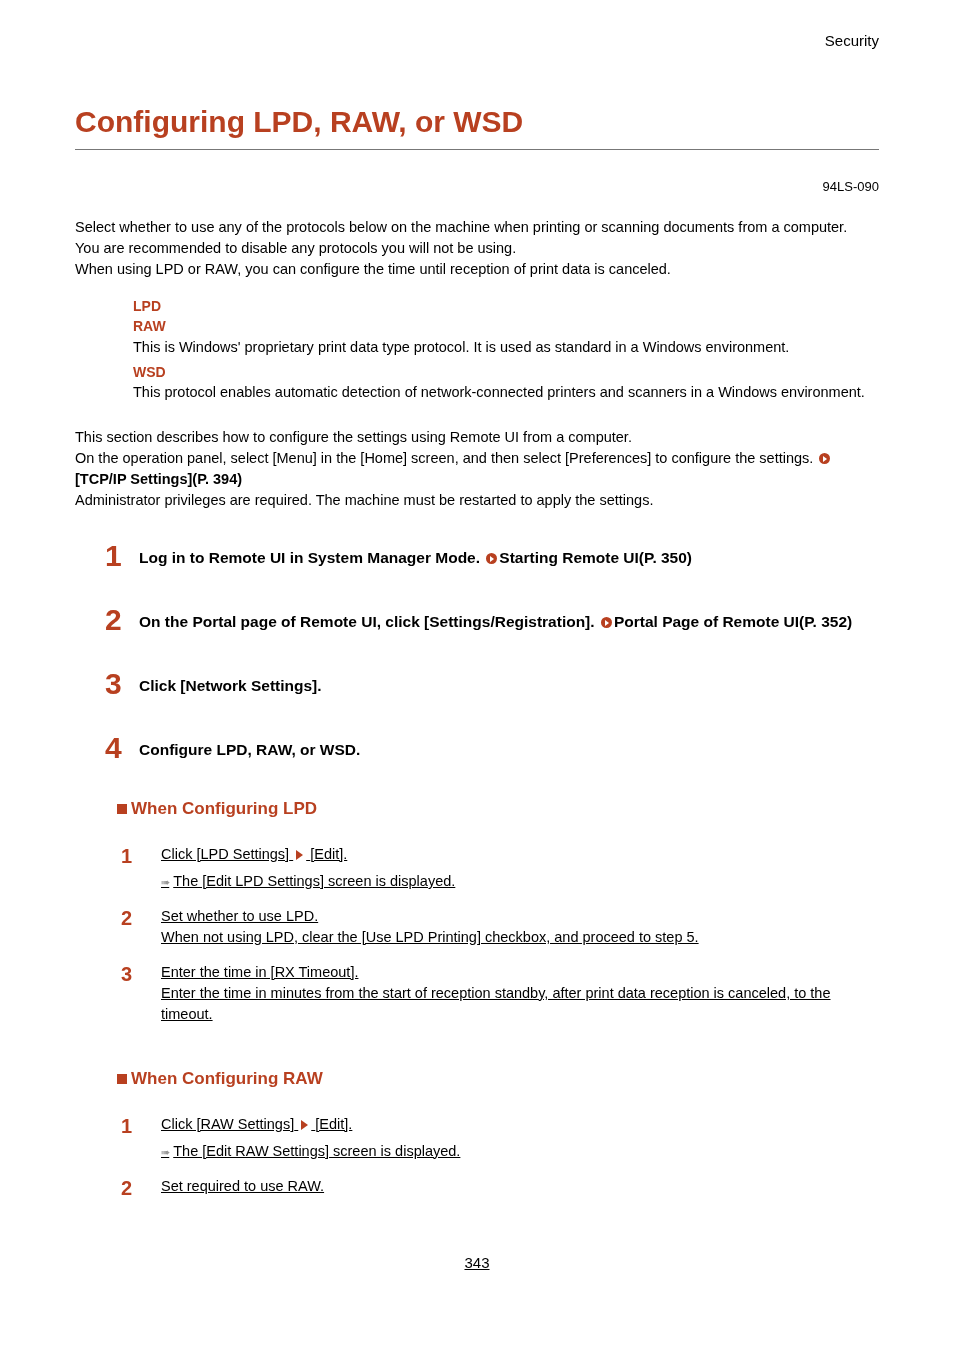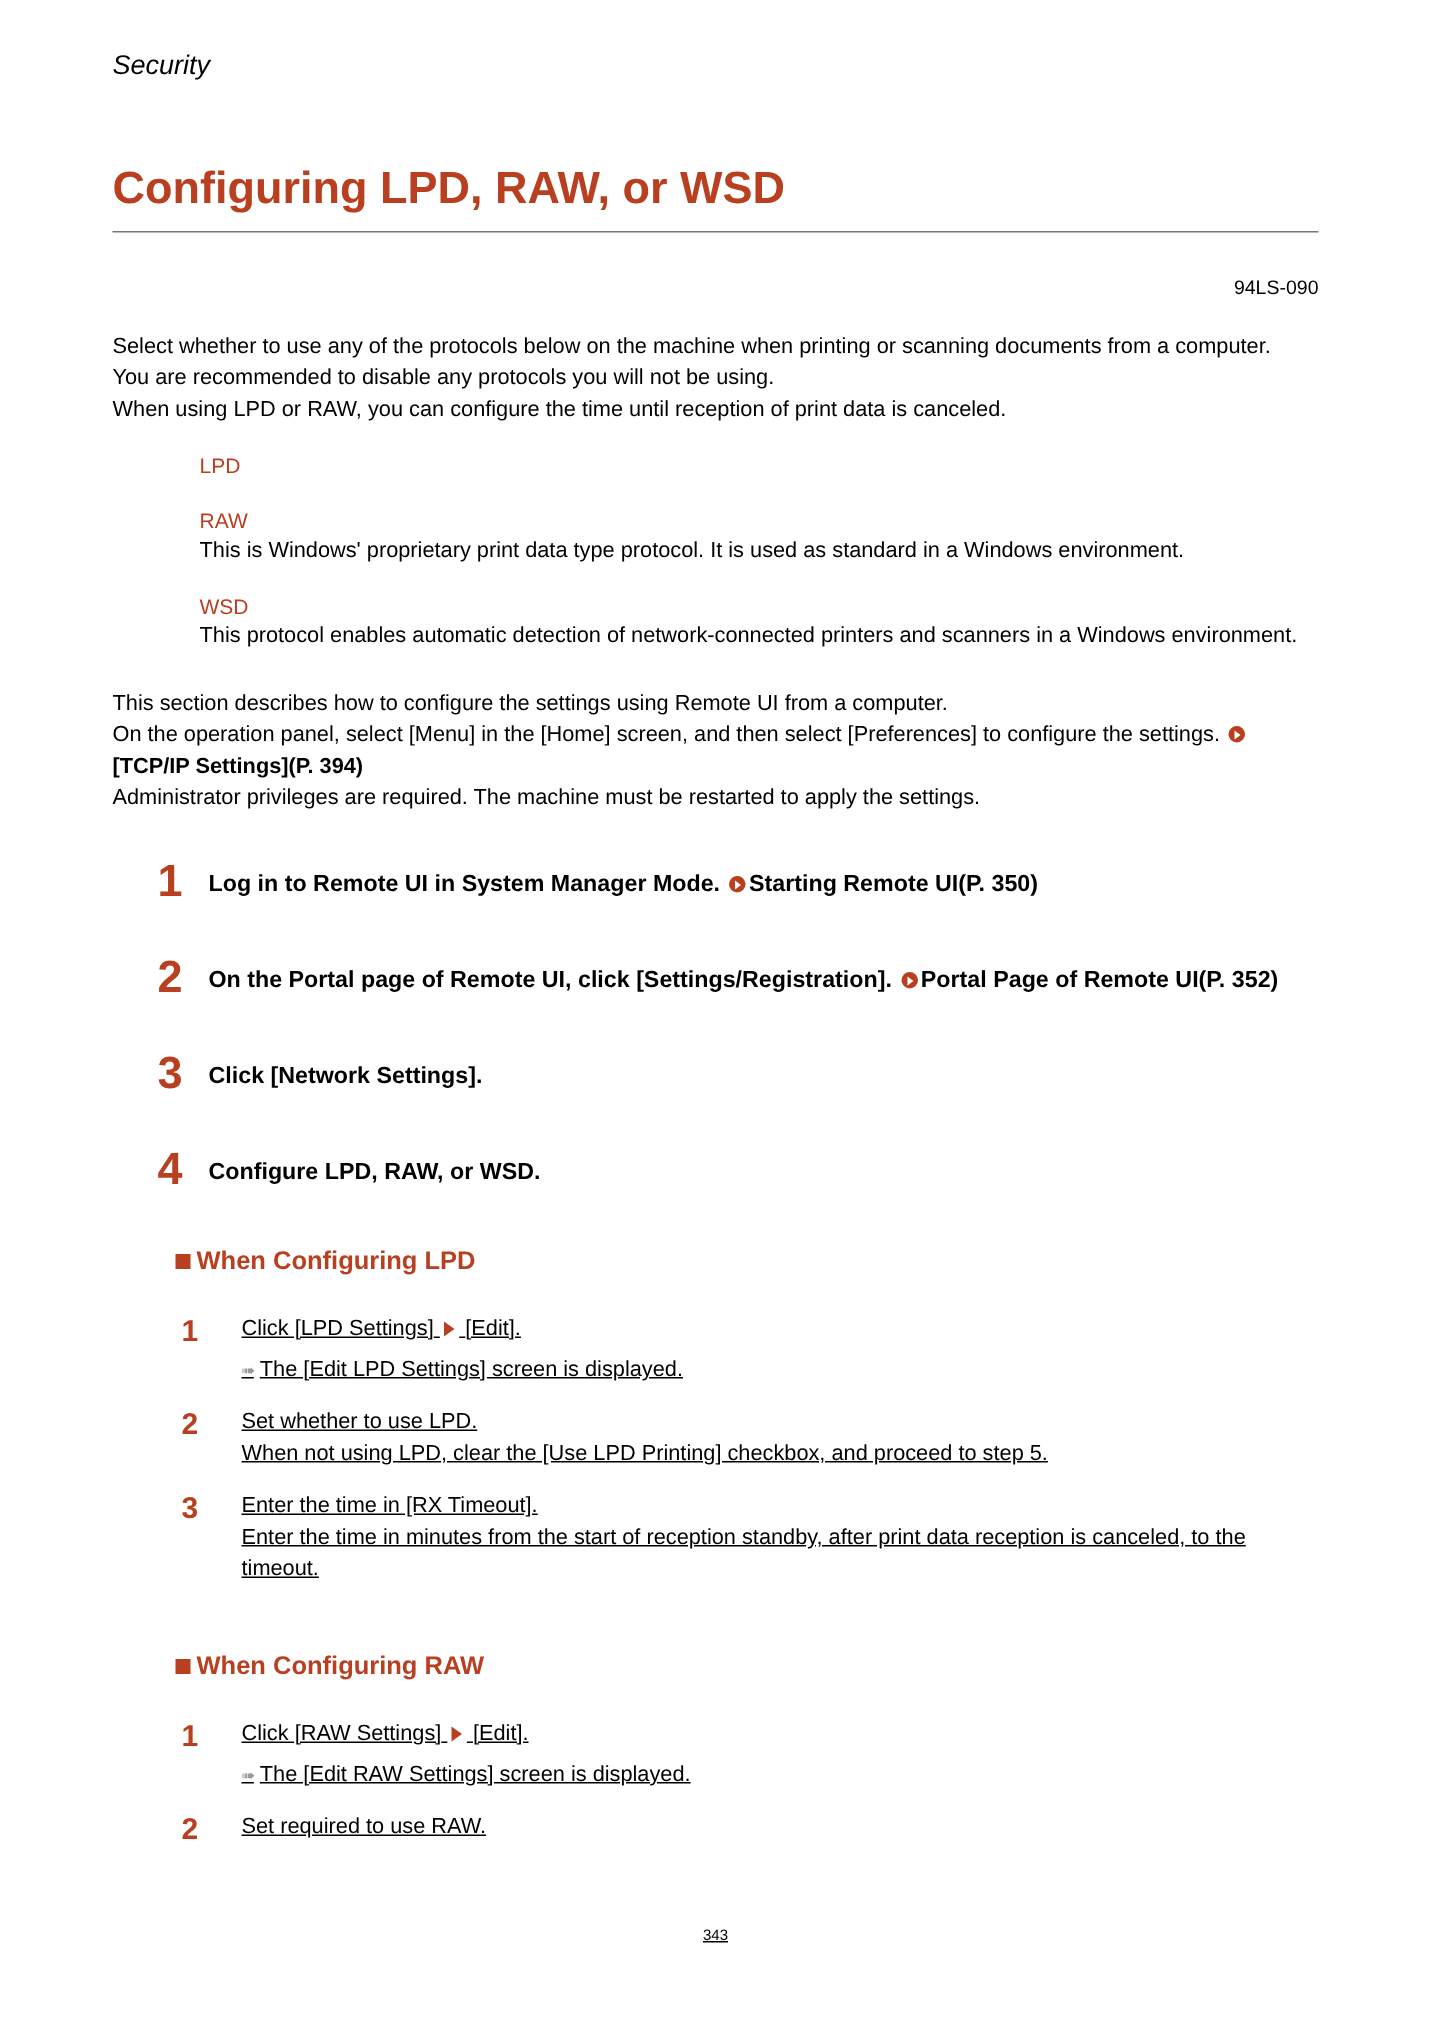--- a/index.html
+++ b/index.html
@@ -13,24 +13,23 @@
       width: 954px;
       margin: 0 auto;
       color: #000;
       font-size: 14.5px;
       line-height: 1.45;
     }
     .page {
       padding: 30px 75px 40px 75px;
     }
     .sec-header {
-      text-align: left;
-      font-size: 18px;
+      text-align: right;
+      font-size: 15px;
       margin-bottom: 48px;
-      font-style: italic;
     }
     h1.title {
       color: #b84020;
       font-size: 30px;
       font-weight: bold;
       border-bottom: 1px solid #777;
       padding-bottom: 6px;
       margin-bottom: 28px;
     }
     .doc-code {
@@ -43,23 +42,23 @@
     }
     .intro p {
       margin: 0;
     }
     .defs {
       margin-left: 58px;
       margin-bottom: 24px;
     }
     .defs dt {
       color: #b84020;
-      font-weight: normal;
+      font-weight: bold;
       font-size: 14px;
-      margin-top: 16px;
+      margin-top: 0;
     }
     .defs dd {
       margin-bottom: 4px;
     }
     .midtext {
       margin-bottom: 30px;
     }
     .midtext .bold-inline {
       font-weight: bold;
     }
@@ -153,21 +152,21 @@
       margin: 0 3px;
     }
     .arrow-prefix {
       color: #999;
       font-size: 11px;
       margin-right: 4px;
       letter-spacing: -1px;
     }
     .footer-num {
       text-align: center;
-      font-size: 10px;
+      font-size: 15px;
       margin-top: 52px;
       text-decoration: underline;
     }
   </style>
 </head>
 <body>
 
 <div class="page">
   <div class="sec-header">Security</div>
 

